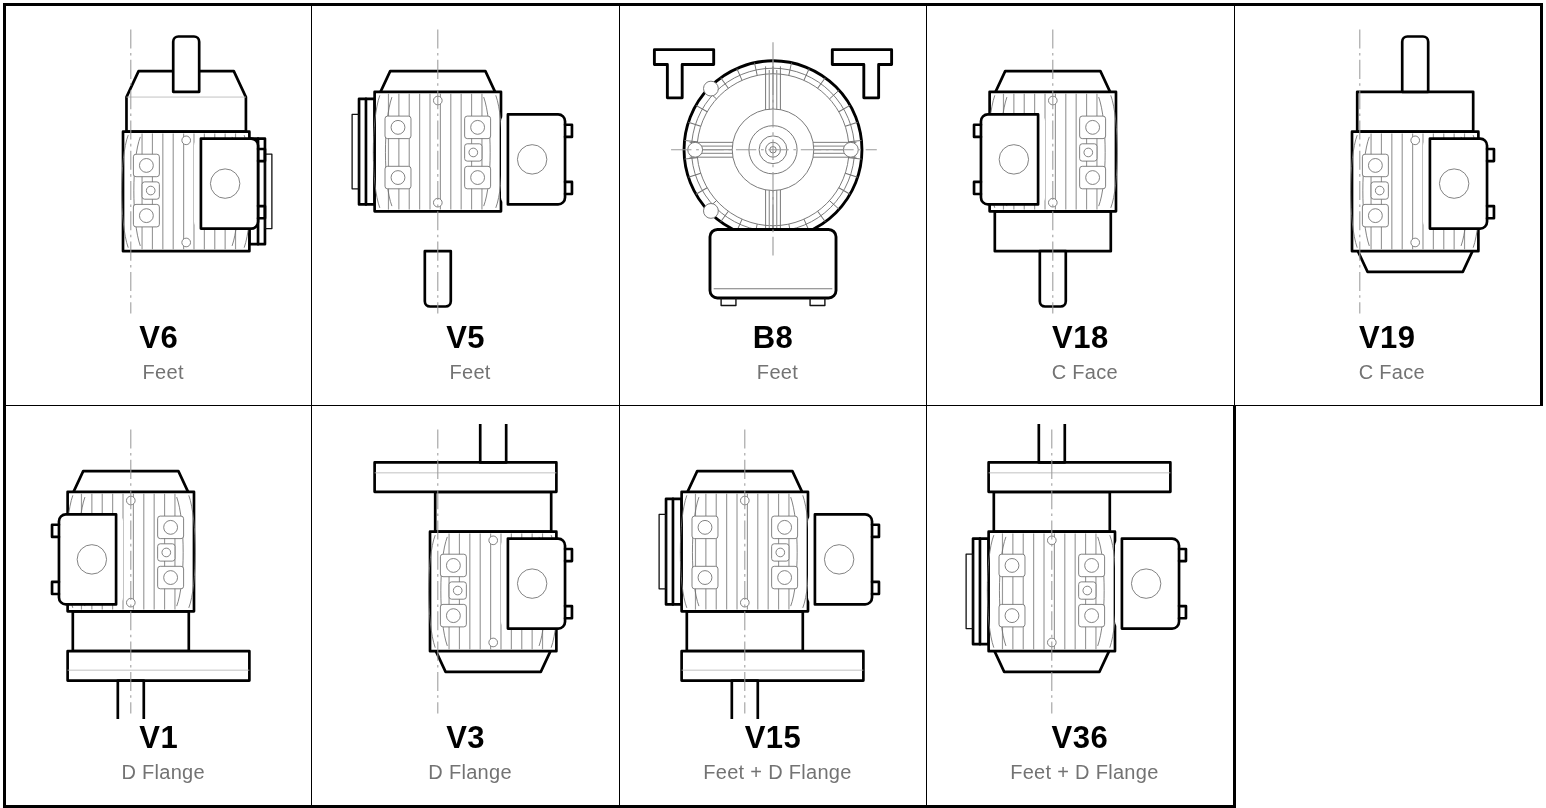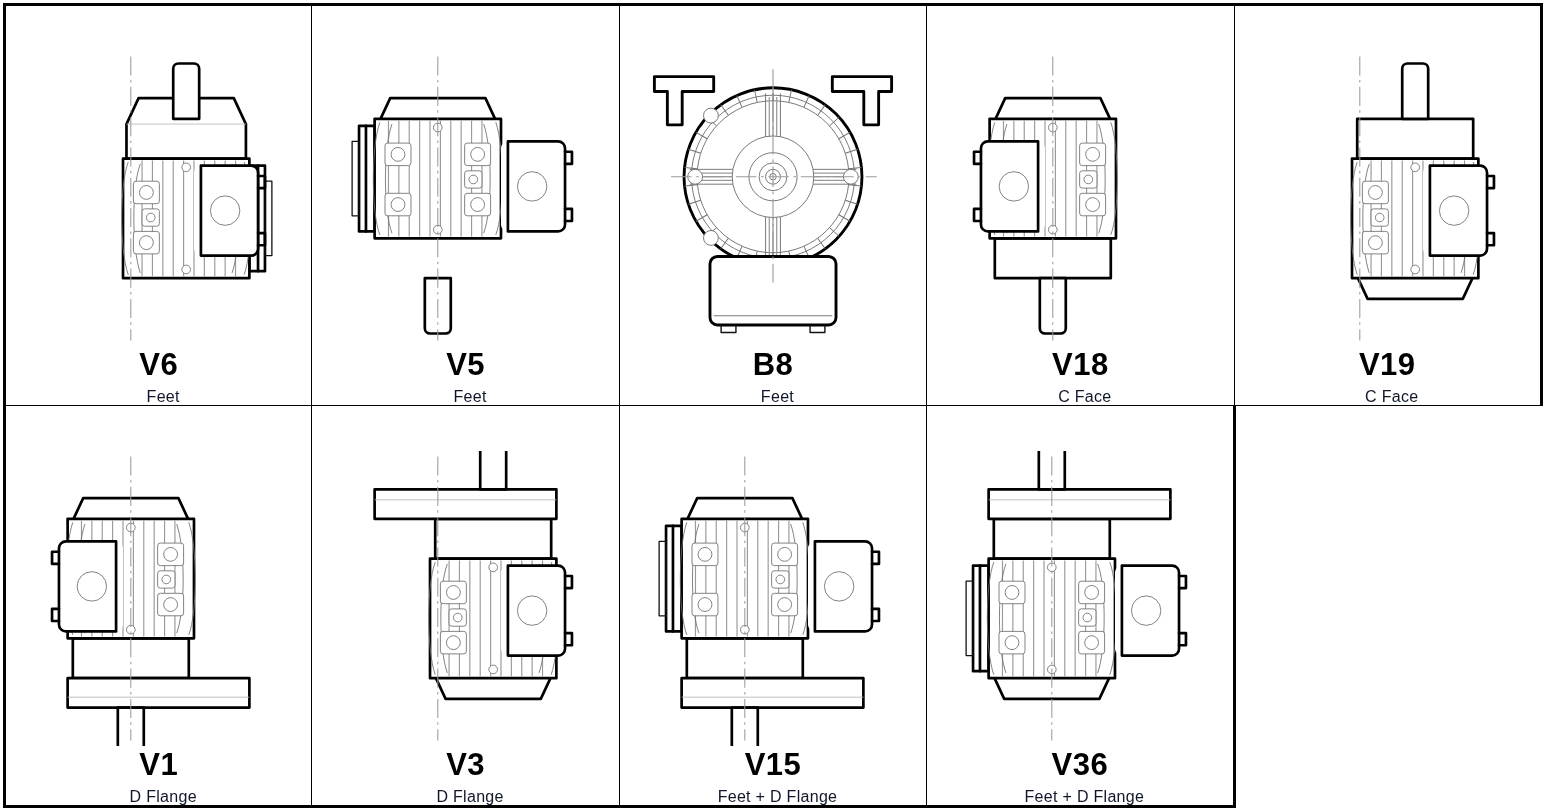--- a/index.html
+++ b/index.html
@@ -48,21 +48,21 @@
   .cell.no-border   { border: none; }
   .cell.blank       { background: #fff; }
 
   .cell-inner {
     position: relative;
     width: 100%;
     height: 100%;
     display: flex;
     flex-direction: column;
     align-items: center;
-    justify-content: flex-end;
+    justify-content: center;
     gap: 8px;
   }
 
   .fig-wrap {
     width: 100%;
     height: 285px;
     display: flex;
     align-items: center;
     justify-content: center;
   }
@@ -75,23 +75,23 @@
   }
   .code {
     font-size: 31px;
     font-weight: bold;
     color: #000;
     letter-spacing: 0.5px;
     display: block;
     margin-bottom: 9px;
   }
   .desc {
-    font-size: 16px;
+    font-size: 20px;
     font-weight: 400;
-    color: #0f172a;
+    color: #737373;
     letter-spacing: 0.3px;
     display: block;
     padding-left: 9px;
   }
 
   
   .ln-heavy { fill: none; stroke: #000; stroke-width: 3.1; stroke-linejoin: round; stroke-linecap: round; }
   .ln-mid   { fill: none; stroke: #111; stroke-width: 1.5; stroke-linejoin: round; }
   .ln-thin  { fill: none; stroke: #6f6f6f; stroke-width: 1; }
   .ln-fin   { fill: none; stroke: #9a9a9a; stroke-width: 1.35; }

